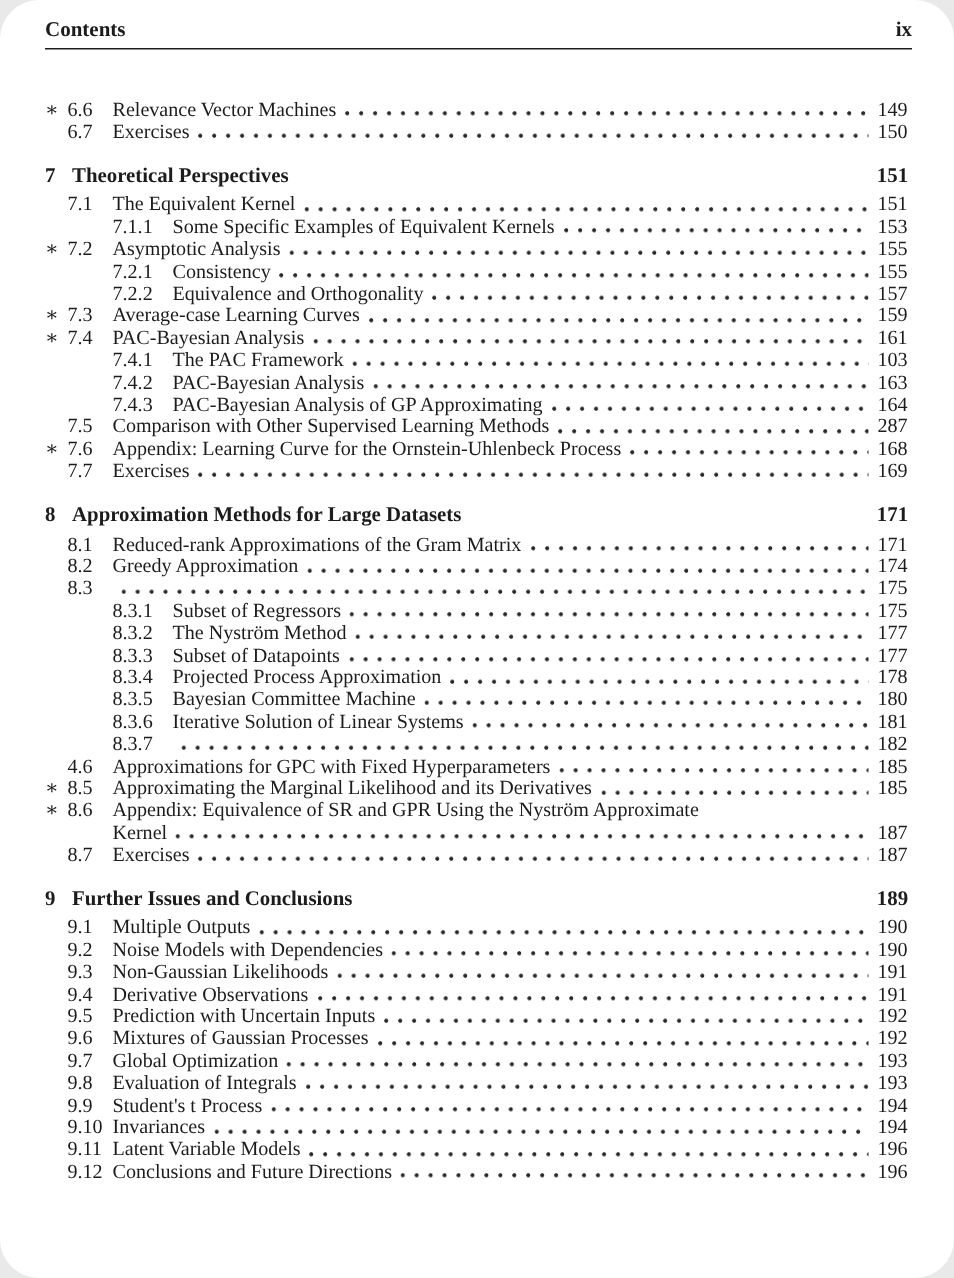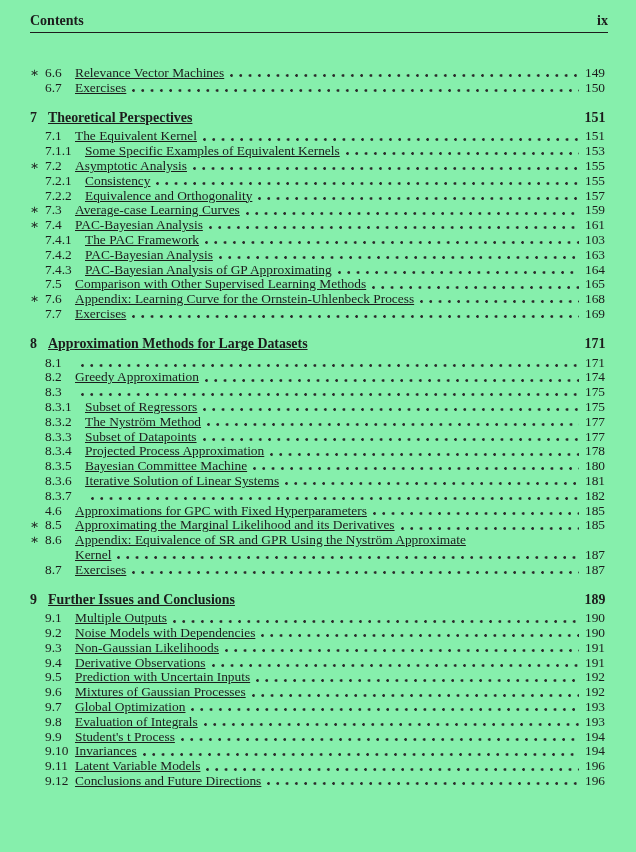--- a/index.html
+++ b/index.html
@@ -4,39 +4,40 @@
 <style>
   * { margin: 0; padding: 0; box-sizing: border-box; }
   html, body { background: #e9e9e9; }
   body {
     width: 636px; height: 852px;
     font-family: "Liberation Serif", "DejaVu Serif", serif;
     color: #1c1c1c;
   }
   .page {
     width: 636px; height: 852px;
-    background: #86efac;
+    background: #ffffff;
     padding: 13px 28px 0 30px;
     overflow: hidden;
+    border-radius: 26px;
   }
   .page-header {
     display: flex; justify-content: space-between; align-items: baseline;
     font-weight: bold; font-size: 14px;
   }
   .header-rule {
     border-bottom: 1.6px solid #1c1c1c;
     margin-top: 3px;
   }
   .toc { margin-top: 33px; font-size: 13.4px; }
   .row { display: flex; line-height: 14.8px; white-space: nowrap; }
   .row > span { display: block; }
   .star { width: 15px; flex: 0 0 auto; }
   .num { width: 30px; flex: 0 0 auto; }
-  .title { flex: 0 0 auto; text-decoration: underline; }
-  .subsection .num { width: 40px; }
+  .title { flex: 0 0 auto; }
+  .subsection .num { margin-left: 30px; width: 40px; }
   .chapter {
     font-weight: bold; font-size: 13.9px;
     margin-top: 15px; margin-bottom: 4px;
   }
   .chapter .num { width: 18px; }
   .leader {
     flex: 1 1 auto; min-width: 10px;
     margin: 0 3px 0 6px;
     background-image: radial-gradient(circle at 1.5px 1.5px, #2a2a2a 1.1px, rgba(0,0,0,0) 1.6px);
     background-size: 9.3px 3px;
@@ -144,21 +145,21 @@
         <span class="num">7.4.3</span>
         <span class="title">PAC-Bayesian Analysis of GP Approximating</span>
         <span class="leader"></span>
         <span class="page-num">164</span>
       </div>
       <div class="row section">
         <span class="star"></span>
         <span class="num">7.5</span>
         <span class="title">Comparison with Other Supervised Learning Methods</span>
         <span class="leader"></span>
-        <span class="page-num">165</span>
+        <span class="page-num">287</span>
       </div>
       <div class="row section">
         <span class="star">∗</span>
         <span class="num">7.6</span>
         <span class="title">Appendix: Learning Curve for the Ornstein-Uhlenbeck Process</span>
         <span class="leader"></span>
         <span class="page-num">168</span>
       </div>
       <div class="row section">
         <span class="star"></span>
@@ -169,20 +170,21 @@
       </div>
       <div class="row chapter">
         <span class="num">8</span>
         <span class="title">Approximation Methods for Large Datasets</span>
         <span class="spacer"></span>
         <span class="page-num">171</span>
       </div>
       <div class="row section">
         <span class="star"></span>
         <span class="num">8.1</span>
+        <span class="title">Reduced-rank Approximations of the Gram Matrix</span>
         <span class="leader"></span>
         <span class="page-num">171</span>
       </div>
       <div class="row section">
         <span class="star"></span>
         <span class="num">8.2</span>
         <span class="title">Greedy Approximation</span>
         <span class="leader"></span>
         <span class="page-num">174</span>
       </div>

